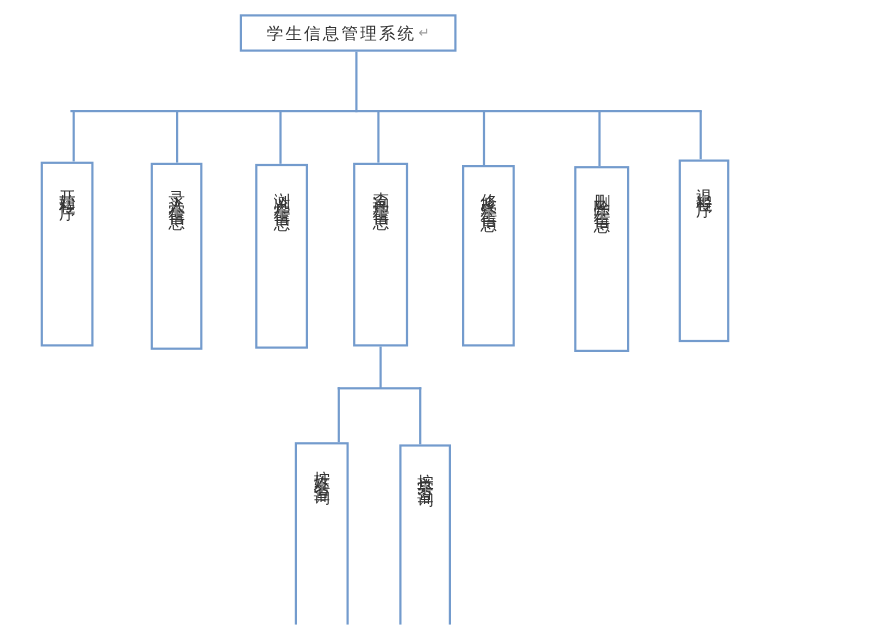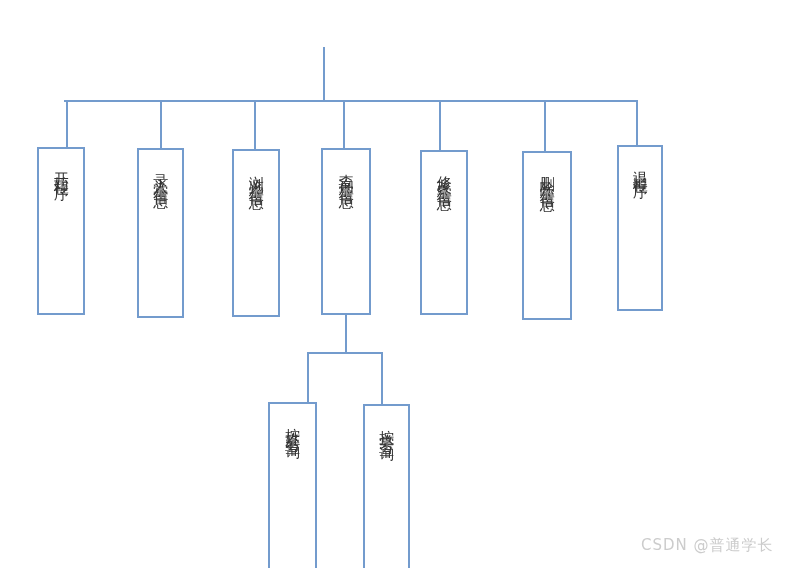--- a/index.html
+++ b/index.html
@@ -73,20 +73,24 @@
     color: var(--watermark);
     letter-spacing: 1px;
     white-space: nowrap;
   }
 </style>
 </head>
 <body>
 
 <div class="canvas">
 
+  <div class="hbox" style="left:218px; top:13px; width:197px; height:34px;">
+    <span>学生信息管理系统</span>
+      <span class="mark">↵</span>
+  </div>
 
   <div class="conn" style="left:323px; top:47px; width:2px; height:55px;"></div>
   <div class="conn" style="left:64px; top:100px; width:574px; height:2px;"></div>
 
   <div class="conn" style="left:66px; top:101px; width:2px; height:46px;"></div>
   <div class="conn" style="left:160px; top:101px; width:2px; height:47px;"></div>
   <div class="conn" style="left:254px; top:101px; width:2px; height:48px;"></div>
   <div class="conn" style="left:343px; top:101px; width:2px; height:47px;"></div>
   <div class="conn" style="left:439px; top:101px; width:2px; height:49px;"></div>
   <div class="conn" style="left:544px; top:101px; width:2px; height:50px;"></div>
@@ -126,15 +130,14 @@
   <div class="conn" style="left:381px; top:352px; width:2px; height:53px;"></div>
 
   <div class="vbox" style="left:268px; top:402px; width:49px; height:182px;">
     <span class="vtext"><span>按姓名查询</span><span class="mark">↑</span></span>
   </div>
 
   <div class="vbox" style="left:363px; top:404px; width:47px; height:182px;">
     <span class="vtext"><span>按学号查询</span><span class="mark">↑</span></span>
   </div>
 
-  <div class="watermark">CSDN @普通学长</div>
 
 </div>
 
 </body></html>

